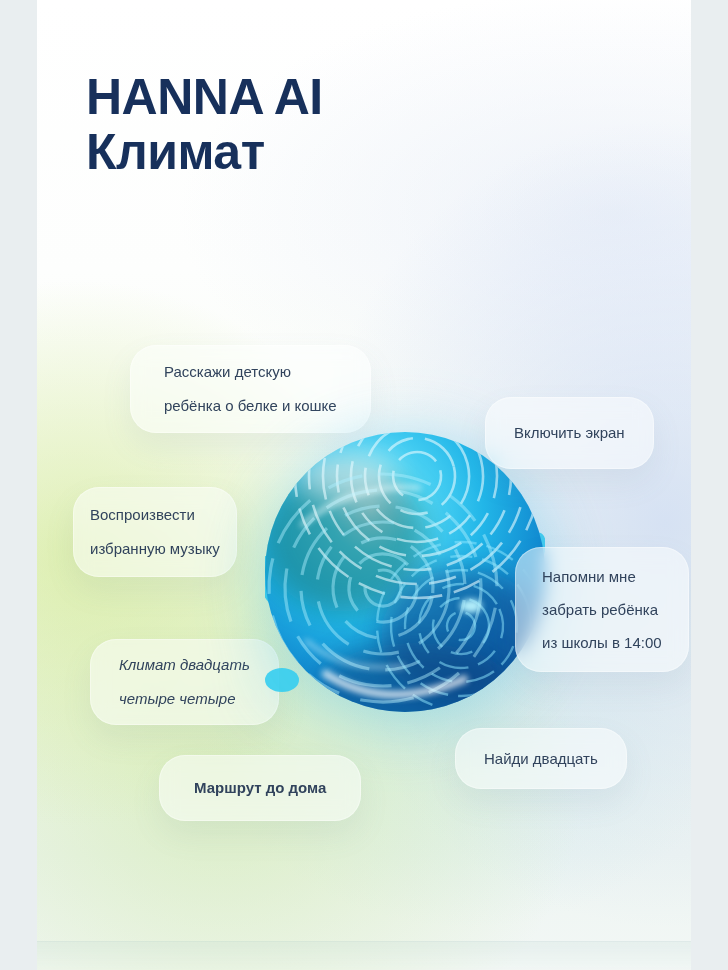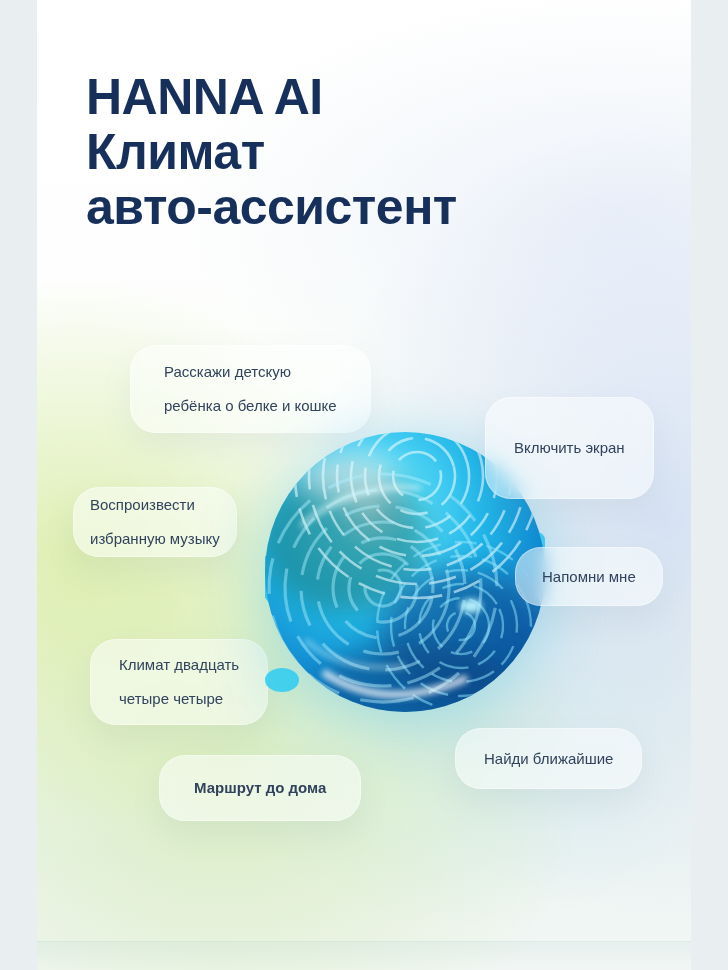--- a/index.html
+++ b/index.html
@@ -38,24 +38,24 @@
     font-size:15px;
     line-height:34px;
     font-weight:400;
   }
   .bubble .b-line{white-space:nowrap;}
   .z-under{z-index:1;}
   .z-over{z-index:3;}
   .lh33{line-height:33px;}
   
   .b1{left:93px;  top:345px; padding:10px 34px;}
-  .b2{left:448px; top:397px; padding:34px 29px;}
-  .b3{left:36px;  top:487px; padding:1px 17px;}
+  .b2{left:448px; top:397px; padding:19px 29px;}
+  .b3{left:36px;  top:487px; padding:11px 17px;}
   .b4{left:478px; top:547px; padding:13px 27px;}
-  .b5{left:53px;  top:639px; padding:9px 29px;}
+  .b5{left:53px;  top:639px; padding:9px 29px;font-style:italic;}
   .b6{left:122px; top:755px; padding:16px 35px;font-weight:bold;}
   .b7{left:418px; top:728px; padding:14px 29px;}
   .orb{
     position:absolute;left:228px;top:430px;
     width:280px;height:285px;
     z-index:2;
     filter:drop-shadow(0 8px 34px rgba(70,190,235,0.45));
   }
   .floor{
     position:absolute;left:0;top:941px;width:728px;height:29px;
@@ -64,21 +64,20 @@
   }
 </style>
 </head>
 <body>
 
 <div class="poster">
 
   <h1 class="title">
     <div class="t-line">HANNA AI</div>
     <div class="t-line">Климат</div>
-    <div class="t-line">авто-ассистент</div>
   </h1>
 
   <div class="bubble b1 z-under">
     <div class="b-line">Расскажи детскую</div>
     <div class="b-line">ребёнка о белке и кошке</div>
   </div>
 
   <div class="bubble b3 z-under">
     <div class="b-line">Воспроизвести</div>
     <div class="b-line">избранную музыку</div>
@@ -157,24 +156,26 @@
       <path d="M 36 96 q 50 -44 120 -38" stroke="#f2feff" stroke-width="5" fill="none" opacity="0.6" filter="url(#blurSmall)"></path>
     </g>
   </svg>
 
   <div class="bubble b2 z-over">
     <div class="b-line">Включить экран</div>
   </div>
 
   <div class="bubble b4 z-over lh33">
     <div class="b-line">Напомни мне</div>
+    <div class="b-line">забрать ребёнка</div>
+    <div class="b-line">из школы в 14:00</div>
   </div>
 
   <div class="bubble b6 z-over">
     <div class="b-line">Маршрут до дома</div>
   </div>
 
   <div class="bubble b7 z-over lh33">
-    <div class="b-line">Найди ближайшие</div>
+    <div class="b-line">Найди двадцать</div>
   </div>
 
   <div class="floor"></div>
 </div>
 
 </body></html>

